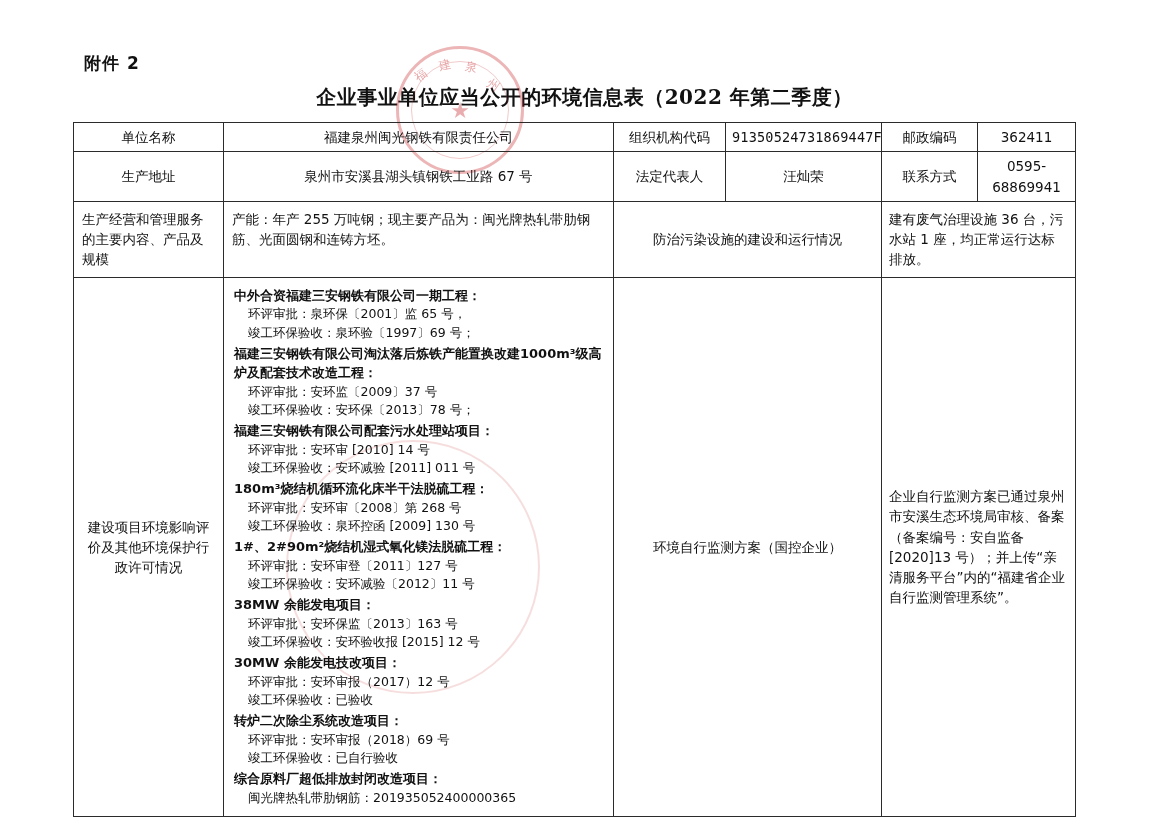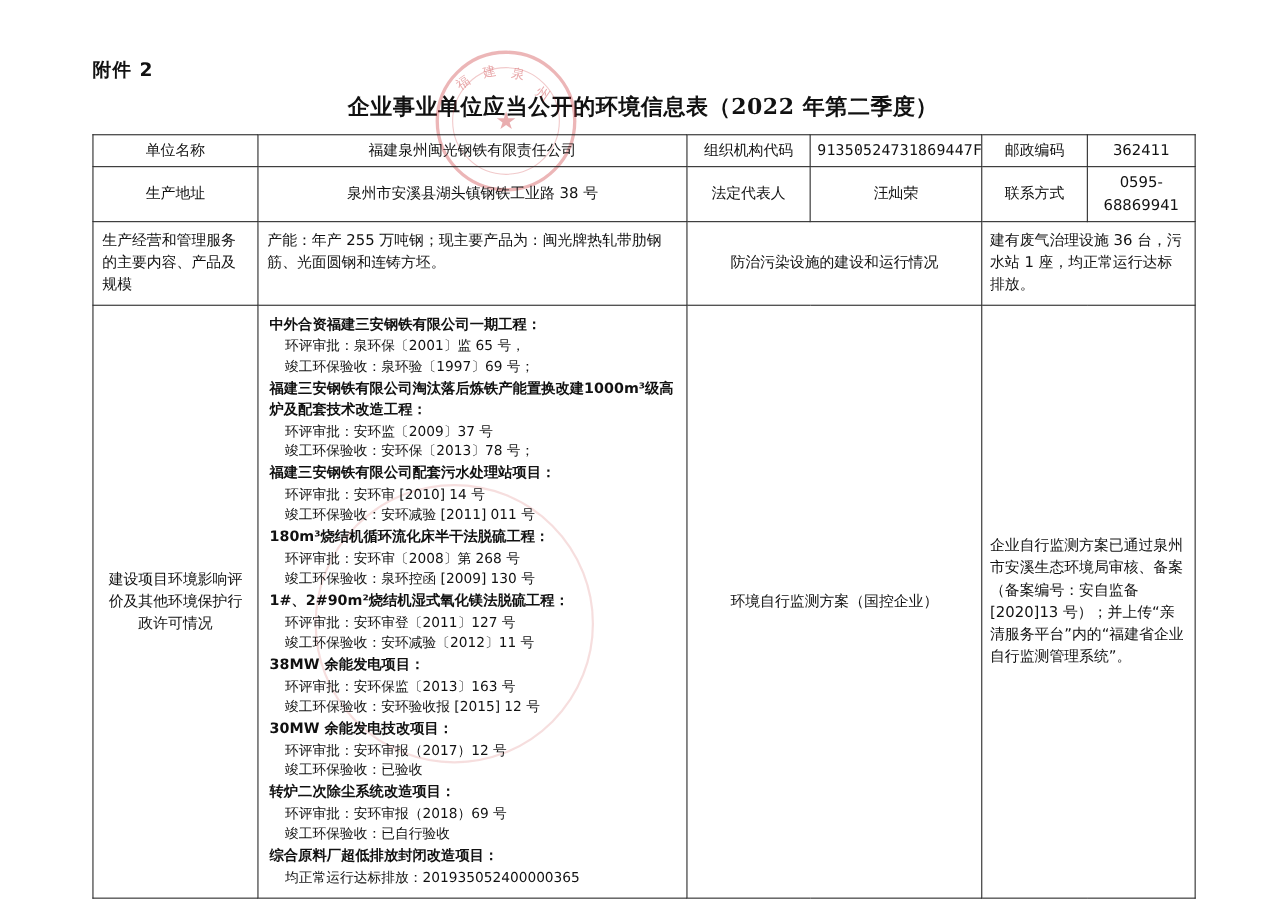--- a/index.html
+++ b/index.html
@@ -35,21 +35,21 @@
     top: 84px;
     width: 1169px;
     text-align: center;
     font-size: 20px;
     font-weight: bold;
     letter-spacing: 0.5px;
     font-family: "DejaVu Serif", "Liberation Serif", serif;
   }
   table.main {
     position: absolute;
-    left: 84px;
+    left: 73px;
     top: 122px;
     width: 1002px;
     border-collapse: collapse;
     table-layout: fixed;
   }
   table.main td {
     border: 1px solid #2b2b2b;
     padding: 4px 6px;
     font-size: 13.5px;
     vertical-align: middle;
@@ -215,21 +215,21 @@
       <tr>
         <td class="ctr cell-name">单位名称</td>
         <td class="ctr cell-name">福建泉州闽光钢铁有限责任公司</td>
         <td class="ctr cell-name">组织机构代码</td>
         <td class="ctr small-code">91350524731869447F</td>
         <td class="ctr cell-name">邮政编码</td>
         <td class="ctr cell-name">362411</td>
       </tr>
       <tr>
         <td class="ctr cell-name">生产地址</td>
-        <td class="ctr cell-name">泉州市安溪县湖头镇钢铁工业路 38 号</td>
+        <td class="ctr cell-name">泉州市安溪县湖头镇钢铁工业路 67 号</td>
         <td class="ctr cell-name">法定代表人</td>
         <td class="ctr cell-name">汪灿荣</td>
         <td class="ctr cell-name">联系方式</td>
         <td class="ctr cell-name">0595-68869941</td>
       </tr>
       <tr>
         <td class="scope-label">生产经营和管理服务的主要内容、产品及规模</td>
         <td class="scope-cell">产能：年产 255 万吨钢；现主要产品为：闽光牌热轧带肋钢筋、光面圆钢和连铸方坯。</td>
         <td class="mid-cell" colspan="2">防治污染设施的建设和运行情况</td>
         <td class="right-note" colspan="2">建有废气治理设施 36 台，污水站 1 座，均正常运行达标排放。</td>
@@ -273,21 +273,21 @@
                 <div class="proj-line">环评审批：安环审报（2017）12 号</div>
                 <div class="proj-line">竣工环保验收：已验收</div>
               </div>
               <div class="proj-block">
                 <div class="proj-head">转炉二次除尘系统改造项目：</div>
                 <div class="proj-line">环评审批：安环审报（2018）69 号</div>
                 <div class="proj-line">竣工环保验收：已自行验收</div>
               </div>
               <div class="proj-block">
                 <div class="proj-head">综合原料厂超低排放封闭改造项目：</div>
-                <div class="proj-line">均正常运行达标排放：201935052400000365</div>
+                <div class="proj-line">闽光牌热轧带肋钢筋：201935052400000365</div>
               </div>
             </div>
         </td>
         <td class="mid-cell" colspan="2">环境自行监测方案（国控企业）</td>
         <td class="right-mid" colspan="2">企业自行监测方案已通过泉州市安溪生态环境局审核、备案（备案编号：安自监备[2020]13 号）；并上传“亲清服务平台”内的“福建省企业自行监测管理系统”。</td>
       </tr>
     </tbody>
   </table>
 
 </div>

